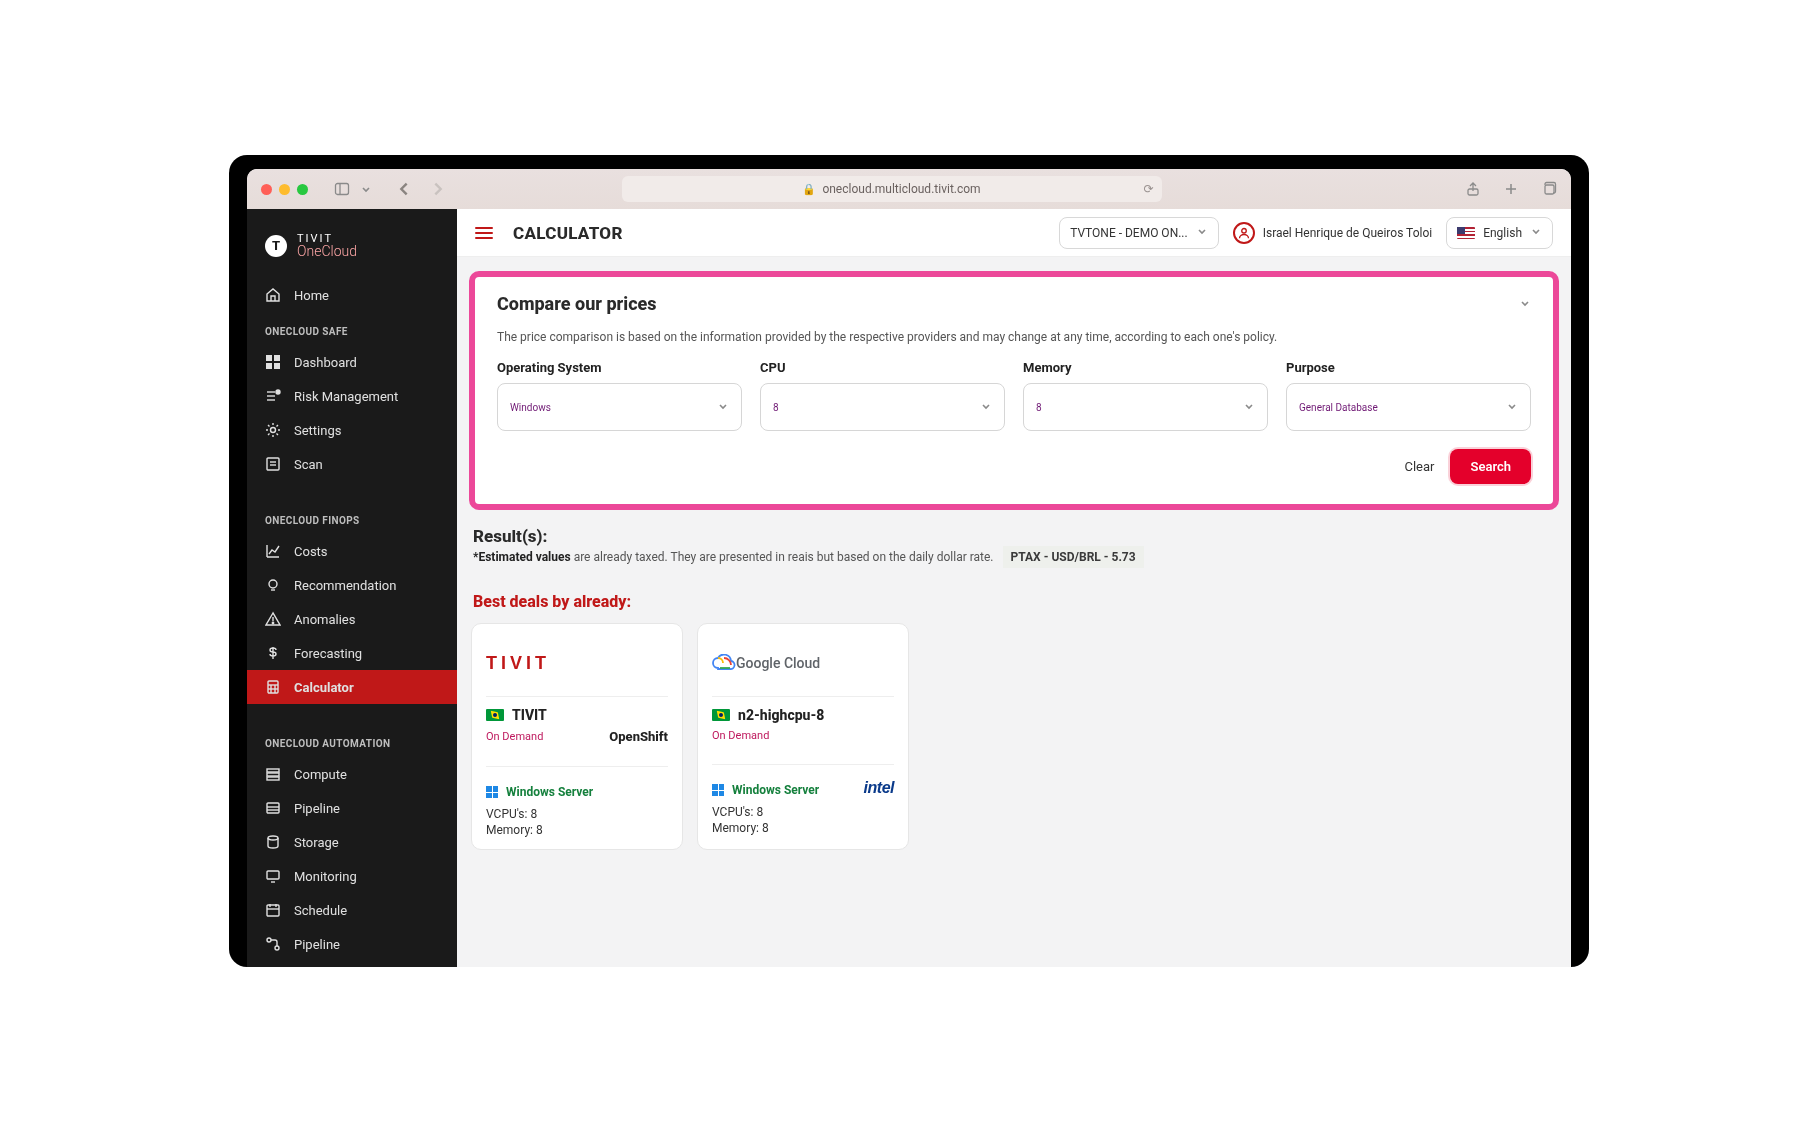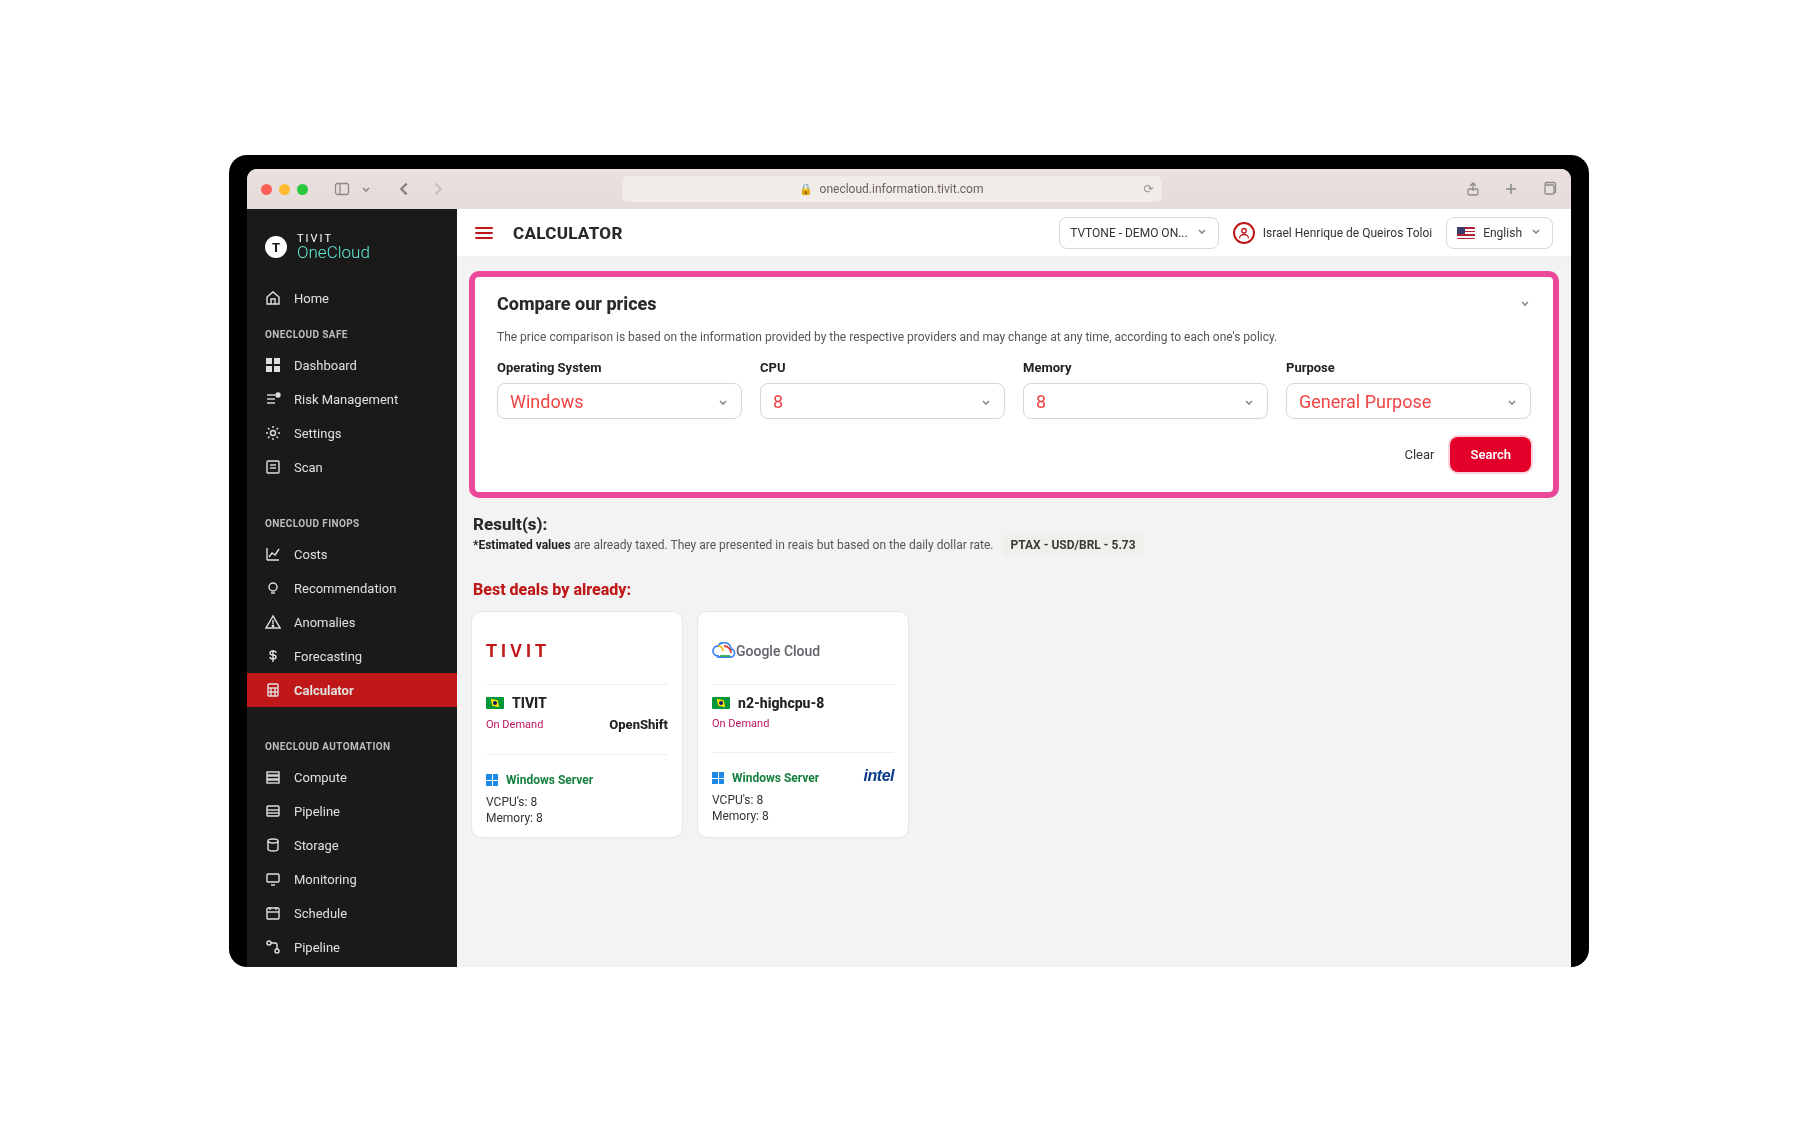--- a/index.html
+++ b/index.html
@@ -34,21 +34,21 @@
 .url-bar .refresh{position:absolute;right:8px;color:#9b9391;}
 .chrome-right{margin-left:auto;display:flex;gap:22px;color:#8a8480;}
 
 
 .app{flex:1;display:flex;overflow:hidden;}
 .sidebar{width:210px;background:#1a1a1a;color:#e6e6e6;display:flex;flex-direction:column;padding:10px 0 18px;overflow-y:auto;}
 .brand{display:flex;align-items:center;gap:10px;padding:14px 18px 20px;}
 .brand-logo{width:22px;height:22px;border-radius:50%;background:#fff;color:#1a1a1a;display:flex;align-items:center;justify-content:center;font-weight:800;font-size:13px;}
 .brand-text{display:flex;flex-direction:column;line-height:1;}
 .brand-text .l1{font-size:11px;letter-spacing:2px;color:#fff;}
-.brand-text .l2{font-size:17px;color:#5eead4;font-weight:300;}
+.brand-text .l2{font-size:14px;color:#fca5a5;font-weight:300;}
 
 .nav-group-label{font-size:10px;font-weight:700;letter-spacing:0.4px;color:#bdbdbd;padding:14px 18px 8px;}
 .nav-item{display:flex;align-items:center;gap:13px;padding:9px 18px;font-size:13px;color:#e0e0e0;cursor:pointer;}
 .nav-item.active{background:#c01818;font-weight:700;}
 .nav-sep{height:1px;background:#3a3a3a;margin:10px 18px;}
 .nav-icon{width:16px;height:16px;display:flex;align-items:center;justify-content:center;flex-shrink:0;color:#e0e0e0;}
 .nav-icon svg{width:16px;height:16px;}
 
 .main{flex:1;background:#f3f3f4;display:flex;flex-direction:column;overflow:hidden;}
 .topbar{height:48px;background:#fff;display:flex;align-items:center;padding:0 18px;gap:20px;flex-shrink:0;border-bottom:1px solid #eee;}
@@ -65,22 +65,22 @@
 .flag-us::after{content:"";position:absolute;top:0;left:0;width:8px;height:7px;background:#3c3b6e;}
 
 .content{flex:1;overflow-y:auto;padding:14px 12px 0;}
 .panel{background:#fff;border:6px solid #ec4899;border-radius:10px;margin-bottom:10px;}
 .panel-hd{padding:16px 22px;display:flex;align-items:center;justify-content:space-between;}
 .panel-hd h2{font-size:18px;font-weight:800;color:#2a2a2a;}
 .panel-body{padding:0 22px 20px;}
 .info-text{font-size:12px;color:#555;margin-bottom:16px;}
 .filters{display:grid;grid-template-columns:repeat(4,1fr);gap:18px;}
 .field label{display:block;font-size:13px;font-weight:700;color:#222;margin-bottom:8px;}
-.select{border:1px solid #d6d6d6;border-radius:8px;height:36px;display:flex;align-items:center;justify-content:space-between;
-  padding:0 12px;font-size:18px;color:#ef4444;background:#fff;cursor:pointer;}
+.select{border:1px solid #d6d6d6;border-radius:8px;height:48px;display:flex;align-items:center;justify-content:space-between;
+  padding:0 12px;font-size:10px;color:#701a75;background:#fff;cursor:pointer;}
 .actions{display:flex;justify-content:flex-end;gap:16px;margin-top:18px;align-items:center;}
 .btn-clear{font-size:13px;color:#333;background:none;border:none;cursor:pointer;}
 .btn-search{background:#e4002b;color:#fff;font-size:13px;font-weight:600;border:none;
   padding:10px 20px;border-radius:8px;cursor:pointer;box-shadow:0 0 0 2px rgba(228,0,43,.18);}
 
 .results-hd{font-size:17px;font-weight:800;color:#2a2a2a;padding:6px 4px 4px;}
 .results-note{font-size:12px;color:#555;padding:0 4px 8px;}
 .results-note b{color:#222;}
 .ptax{background:#eef0ec;padding:4px 8px;font-weight:700;color:#3a3a3a;font-size:12px;margin-left:6px;}
 .deals-hd{font-size:16px;font-weight:800;color:#c01818;padding:20px 4px 12px;}
@@ -138,21 +138,21 @@
               </svg>
        </div>
        <div class="chrome-icon" style="color:#c9c2bf;">
          <svg viewBox="0 0 12 12" fill="none" stroke="currentColor" stroke-width="1.8">
                 <polyline points="4 2 8 6 4 10"></polyline>
               </svg>
        </div>
      </div>
      <div class="url-bar">
        <span class="lock">🔒</span>
-       <span>onecloud.information.tivit.com</span>
+       <span>onecloud.multicloud.tivit.com</span>
        <span class="refresh">⟳</span>
      </div>
      <div class="chrome-right">
        <div class="chrome-icon">
          <svg viewBox="0 0 16 16" fill="none" stroke="currentColor" stroke-width="1.3">
                 <path d="M8 10V2M5 5l3-3 3 3"></path>
                 <rect x="3" y="8" width="10" height="6" rx="1.5"></rect>
               </svg>
        </div>
        <div class="chrome-icon">
@@ -416,21 +416,21 @@
                 <div class="select">
                   <span>8</span>
                   <span class="chev"><svg viewBox="0 0 12 12" fill="none" stroke="currentColor" stroke-width="1.6">
                             <polyline points="3 5 6 8 9 5"></polyline>
                           </svg></span>
                 </div>
               </div>
               <div class="field">
                 <label>Purpose</label>
                 <div class="select">
-                  <span>General Purpose</span>
+                  <span>General Database</span>
                   <span class="chev"><svg viewBox="0 0 12 12" fill="none" stroke="currentColor" stroke-width="1.6">
                             <polyline points="3 5 6 8 9 5"></polyline>
                           </svg></span>
                 </div>
               </div>
             </div>
             <div class="actions">
               <button class="btn-clear">Clear</button>
               <button class="btn-search">Search</button>
             </div>

